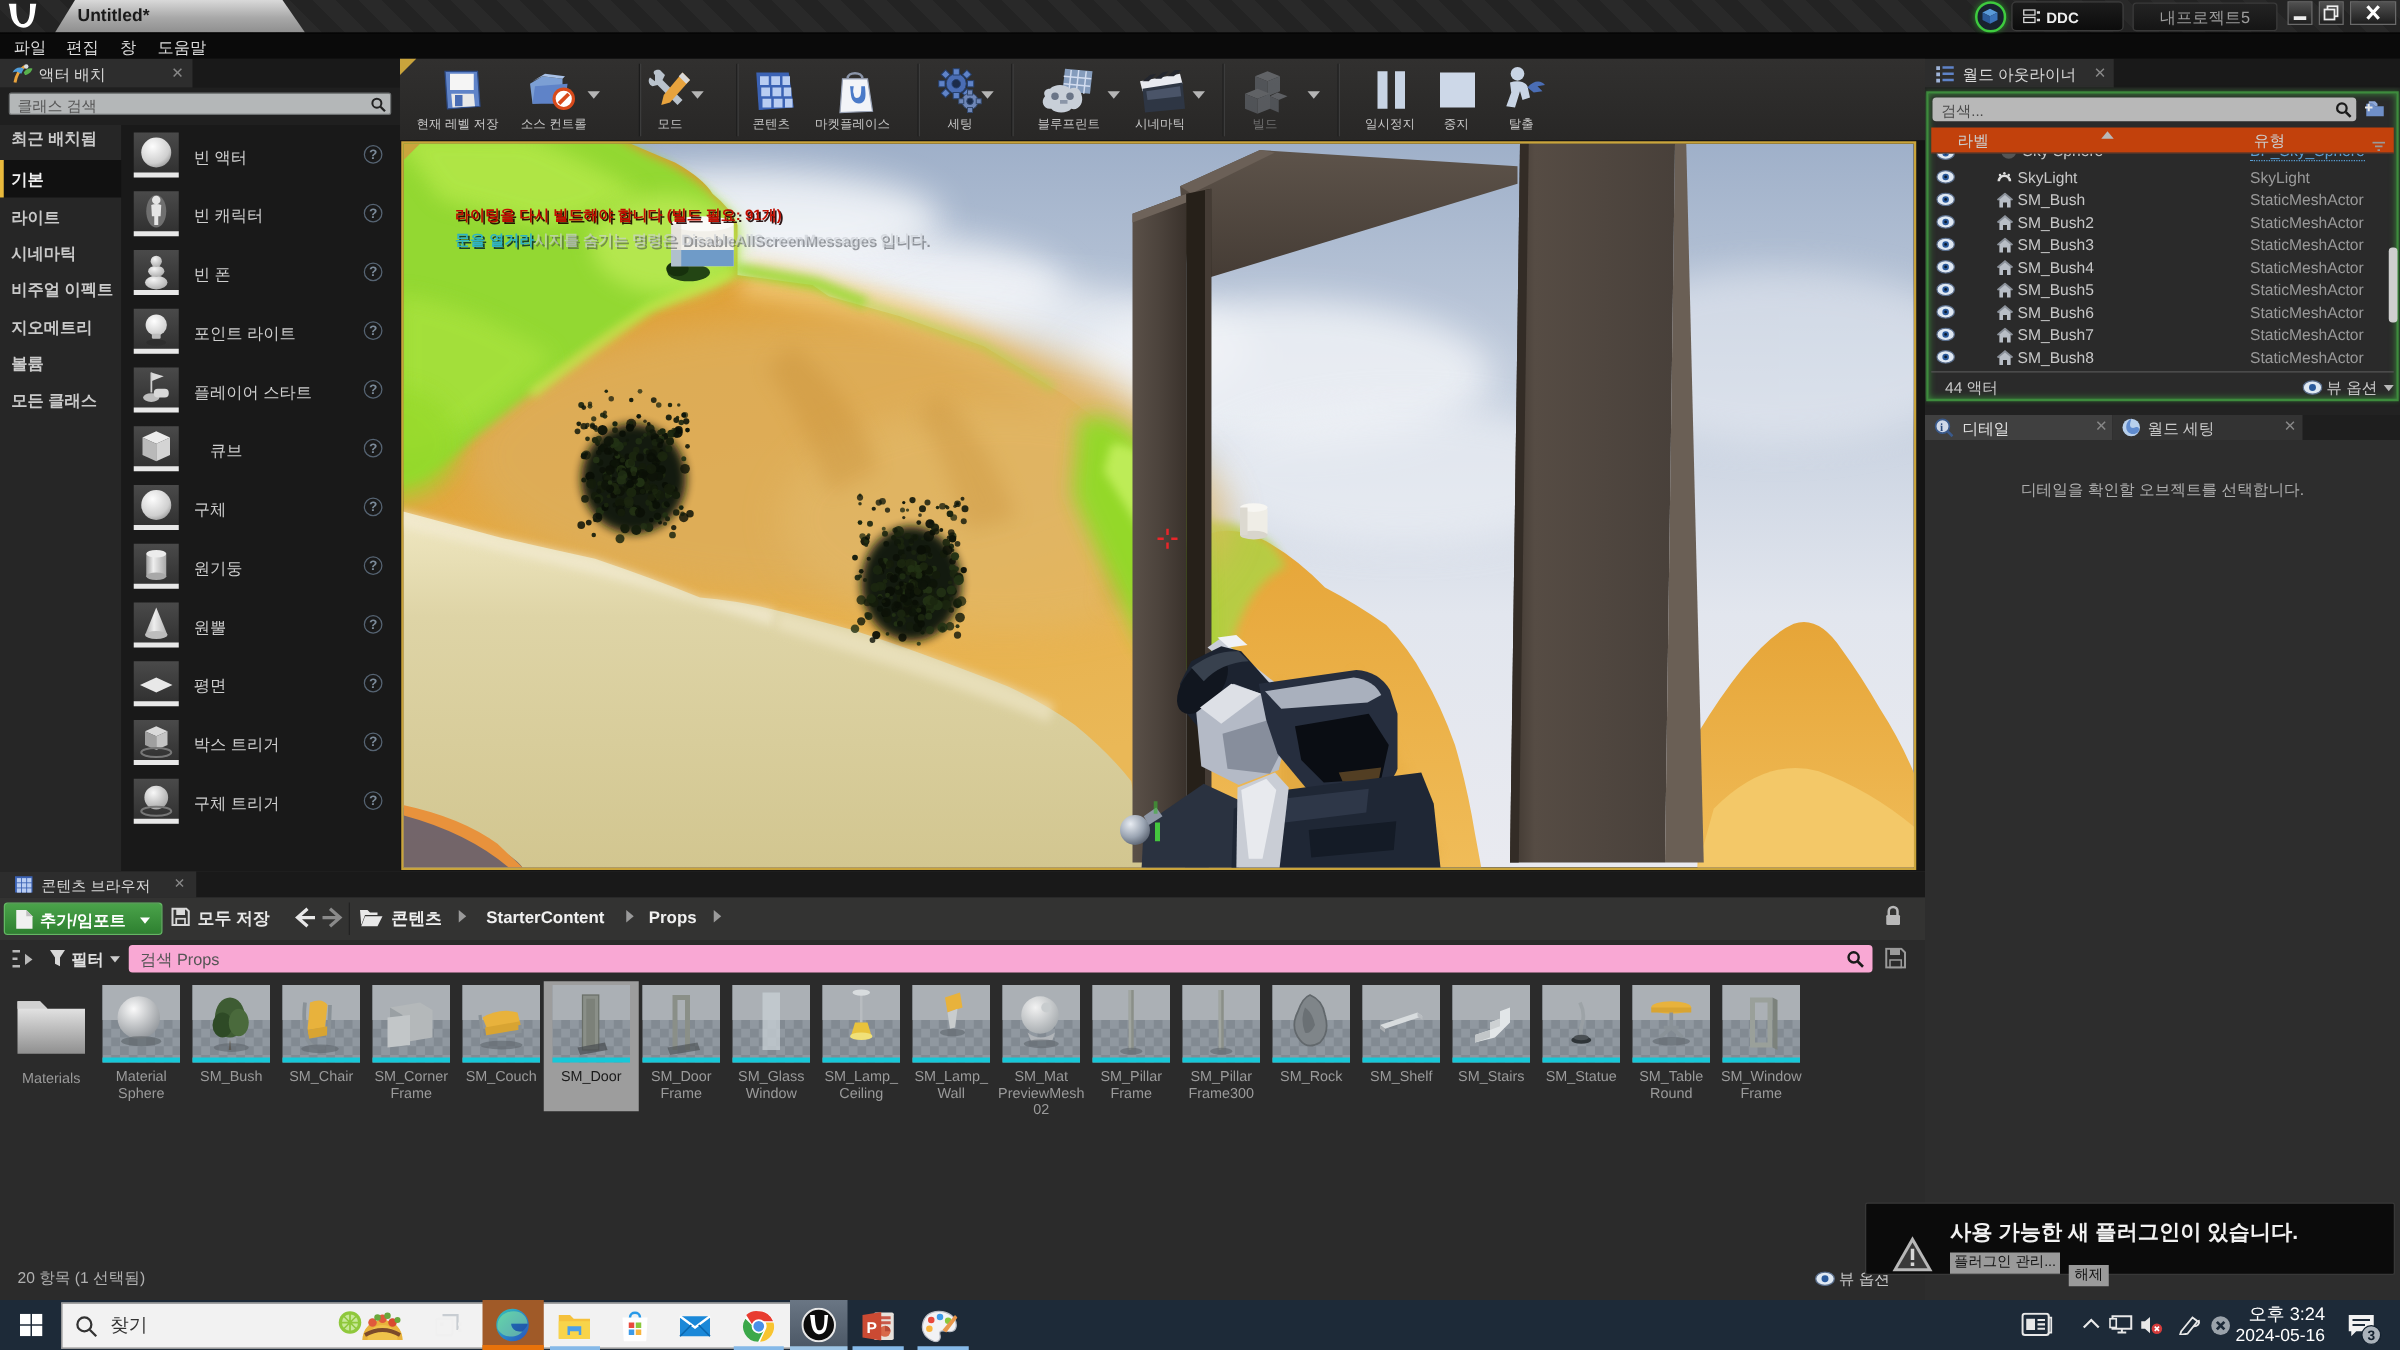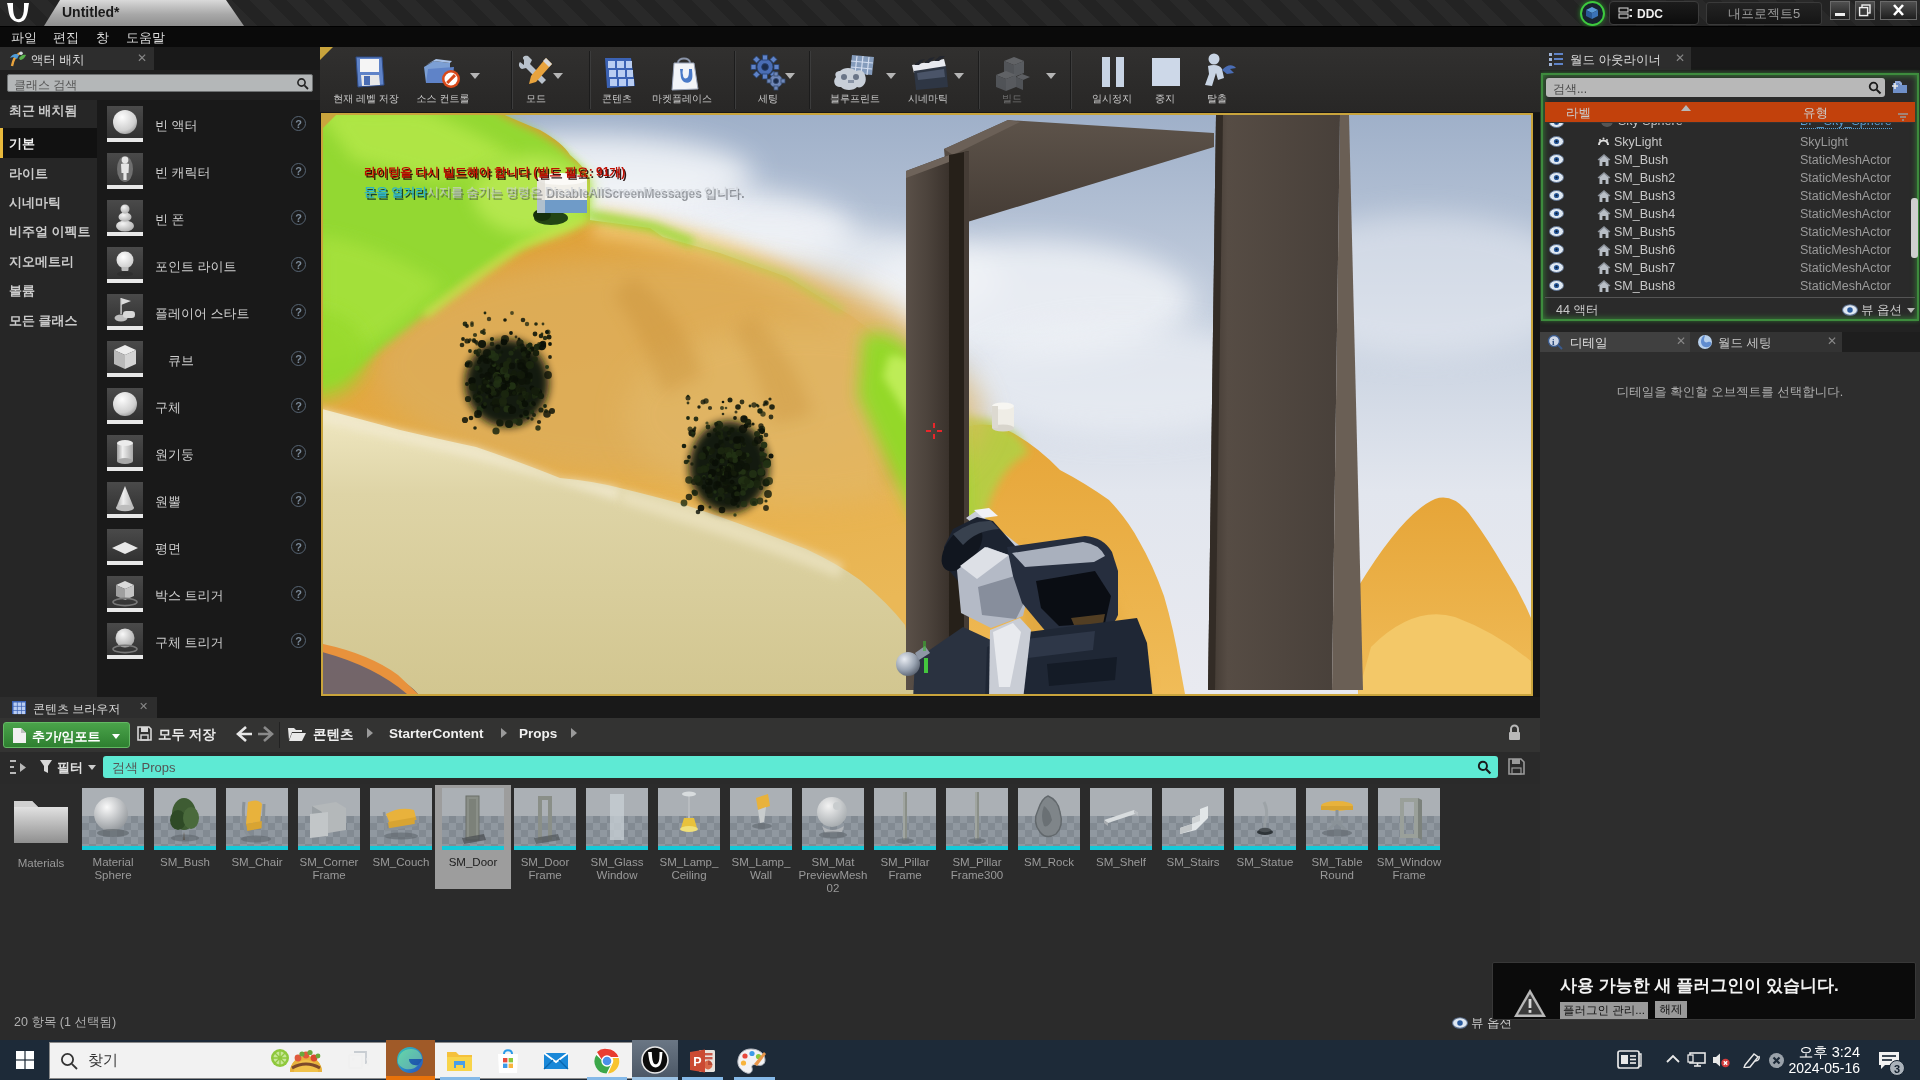--- a/index.html
+++ b/index.html
@@ -1694,21 +1694,21 @@
           <line x1="2" y1="9" x2="6" y2="9"></line>
           <line x1="2" y1="15" x2="8" y2="15"></line>
         </g>
  <path d="M12,5 L18,9.5 L12,14 Z" fill="#b8b8b8"></path>
 </svg>
 <svg class="abs" style="left:39px;top:62px;" width="14" height="16" viewBox="0 0 14 16">
         <path d="M1,1 L13,1 L9,7 L9,14 L5,12 L5,7 Z" fill="#d8d8d8"></path>
       </svg>
 <span class="abs" style="left:57px;top:62px;color:#e0e0e0;font-size:13px;font-weight:bold;">필터</span>
 <div class="abs" style="left:88px;top:68px;width:0;height:0;border-left:4px solid transparent;border-right:4px solid transparent;border-top:5px solid #ccc;"></div>
-<div class="abs" style="left:103px;top:59px;width:1395px;height:22px;background:#5eead4;border-radius:3px;">
+<div class="abs" style="left:103px;top:59px;width:1395px;height:22px;background:#f9a8d4;border-radius:3px;">
  <span class="abs" style="left:9px;top:3px;color:#555;font-size:13px;">검색 Props</span>
  <svg class="abs" style="left:1374px;top:4px;" width="15" height="15" viewBox="0 0 14 14">
           <circle cx="5.5" cy="5.5" r="3.8" fill="none" stroke="#1a1a1a" stroke-width="1.8"></circle>
           <line x1="8.6" y1="8.6" x2="12.5" y2="12.5" stroke="#1a1a1a" stroke-width="2"></line>
         </svg>
 </div>
 <svg class="abs" style="left:1508px;top:61px;" width="17" height="17" viewBox="0 0 17 17">
  <path d="M1,1 L13,1 L16,4 L16,16 L1,16 Z" fill="none" stroke="#9a9a9a" stroke-width="1.6"></path>
  <rect x="4" y="1" width="8" height="5" fill="#9a9a9a"></rect>
         <rect x="4" y="10" width="9" height="6" fill="none" stroke="#9a9a9a" stroke-width="1.2"></rect>
@@ -1949,21 +1949,21 @@
 </div>
 <div class="abs" id="notif" style="left:1492px;top:962px;width:424px;height:58px;background:#0b0b0b;border:1px solid #383838;border-radius:2px;">
  <svg class="abs" style="left:19px;top:24px;" width="36" height="32" viewBox="0 0 36 32">
   <path d="M18,2 L34,30 L2,30 Z" fill="#b8b8b8"></path>
   <path d="M18,7 L30,27.5 L6,27.5 Z" fill="#3a3a3a"></path>
   <rect x="16.6" y="12" width="2.8" height="9" fill="#d8d8d8"></rect>
         <rect x="16.6" y="23" width="2.8" height="2.8" fill="#d8d8d8"></rect>
  </svg>
  <span class="abs" style="left:67px;top:11px;color:#f2f2f2;font-size:17px;font-weight:bold;">사용 가능한 새 플러그인이 있습니다.</span>
  <div class="abs" style="left:67px;top:39px;width:88px;height:17px;background:#9a9a9a;color:#111;font-size:11.5px;text-align:center;line-height:16px;">플러그인 관리...</div>
- <div class="abs" style="left:162px;top:38px;width:32px;height:17px;background:#9a9a9a;color:#111;font-size:11.5px;text-align:center;line-height:16px;">해제</div>
+ <div class="abs" style="left:162px;top:49px;width:32px;height:17px;background:#9a9a9a;color:#111;font-size:11.5px;text-align:center;line-height:16px;">해제</div>
 </div>
 <div class="abs" id="taskbar" style="left:0;top:1040px;width:1920px;height:40px;background:#1d2a38;">
 <svg class="abs" style="left:16px;top:11px;" width="18" height="18" viewBox="0 0 18 18">
  <rect x="0" y="0" width="8.4" height="8.4" fill="#fff"></rect>
         <rect x="9.6" y="0" width="8.4" height="8.4" fill="#fff"></rect>
  <rect x="0" y="9.6" width="8.4" height="8.4" fill="#fff"></rect>
         <rect x="9.6" y="9.6" width="8.4" height="8.4" fill="#fff"></rect>
 </svg>
 <div class="abs" style="left:49px;top:2px;width:626px;height:37px;background:#f2f2f2;border:1px solid #8a8a8a;">
  <svg class="abs" style="left:10px;top:9px;" width="19" height="19" viewBox="0 0 19 19">

